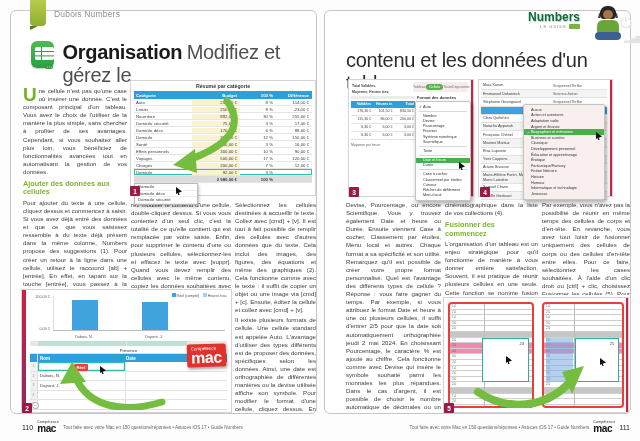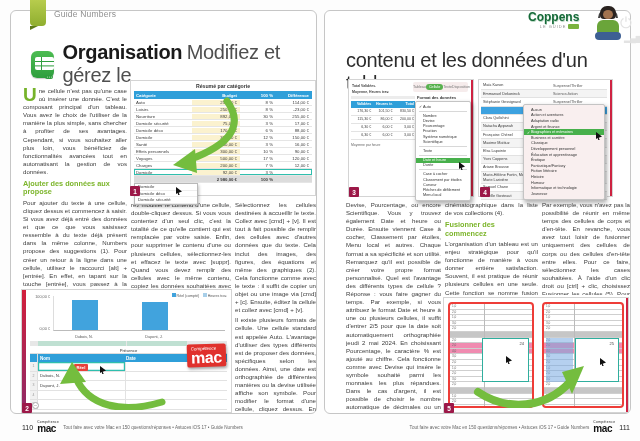--- a/index.html
+++ b/index.html
@@ -23,21 +23,21 @@
   .chip { width:11px; height:5px; background:#7ab33e; border-radius:1px; }
   .avatar { position:absolute; left:594px; top:6px; width:28px; height:38px; z-index:5; }
   .av-hair { position:absolute; left:6px; top:0; width:16px; height:13px; background:#2a2320; border-radius:7px 7px 4px 4px; }
   .av-face { position:absolute; left:9px; top:4px; width:10px; height:9px; background:#a3734f; border-radius:50%; }
   .av-phones { position:absolute; left:4px; top:2px; width:20px; height:10px; border:2px solid #444; border-bottom:none; border-radius:10px 10px 0 0; }
   .av-body { position:absolute; left:3px; top:14px; width:22px; height:14px; background:#6aa53a; border-radius:6px 6px 3px 3px; }
   .av-legs { position:absolute; left:1px; top:26px; width:26px; height:8px; background:#3d5f93; border-radius:4px; }
   .decor { position:absolute; color:#e3e3e3; z-index:1; }
 
   
-  .title-row { position:absolute; display:flex; align-items:center; gap:8px; }
+  .title-row { position:absolute; display:flex; gap:8px; }
   .app-icon { width:27px; height:27px; border-radius:6px; background:linear-gradient(#4cbc52,#2f9e3e); position:relative; box-shadow:0 1px 1px rgba(0,0,0,.2); }
   .app-icon .grid { position:absolute; left:4px; top:6px; width:19px; height:13px; background:#fff; border-radius:2px;
      background-image:linear-gradient(#fff,#fff); }
   .app-icon .grid:before { content:""; position:absolute; left:0; top:4px; right:0; height:1.4px; background:#2f9e3e; box-shadow:0 4.4px 0 #2f9e3e; }
   .app-icon .grid:after { content:""; position:absolute; left:6px; top:0; width:1.4px; bottom:0; background:#2f9e3e; }
   .app-icon .dots { position:absolute; right:1px; bottom:-1px; font-size:6px; color:#fff; background:#2f9e3e; border-radius:4px; line-height:4px; padding:0 1px; }
   .t-bold { font-size:20px; font-weight:700; color:#1a1a1a; letter-spacing:-.3px; }
   .t-light { font-size:20px; font-weight:400; color:#4f4f4f; letter-spacing:-.3px; }
 
   
@@ -155,21 +155,21 @@
           <div class="dots">⋯</div>
       </div>
       <div>
         <span class="t-bold">Organisation</span>
         <span class="t-light">Modifiez et gérez le</span>
       </div>
     </div>
 
     <div class="col" style="left:12px; top:76px; width:104px; height:200px;">
       <p><span class="dropcap">U</span><span>ne cellule n'est pas qu'une case où insérer une donnée. C'est le composant principal d'un tableau. Vous avez le choix de l'utiliser de la manière la plus simple, sans chercher à profiter de ses avantages. Cependant, si vous souhaitez aller plus loin, vous bénéficiez de fonctionnalités avancées tout en automatisant la gestion de vos données.</span></p>
-      <div class="subhead">Ajouter des données aux propose</div>
+      <div class="subhead">Ajouter des données aux cellules</div>
       <p>Pour ajouter du texte à une cellule, cliquez dessus et commencez à saisir. Si vous avez déjà entré des données et que ce que vous saisissez ressemble à du texte déjà présent dans la même colonne, Numbers propose des suggestions (1). Pour créer un retour à la ligne dans une cellule, utilisez le raccourci [alt] + [entrée]. En effet, en tapant sur la touche [entrée], vous passez à la cellule suivante, dans la colonne. Pour vous déplacer dans les rangs, utilisez [←] et [→]. Quand vous dési-</p>
     </div>
 
     <div class="shot" style="left:119px; top:69px; width:186px; height:116px;">
       <div class="s1-title">Résumé par catégorie</div>
       <div class="s1-table">
         <div class="s1-head">
           <span class="c0">Catégorie</span>
           <span class="c1">Budget</span>
           <span class="c2">100 %</span>
@@ -689,24 +689,24 @@
       <svg class="arrow" style="left:28px; top:58px;" width="120" height="52" viewBox="0 0 120 52">
         <path d="M6,36 C36,56 74,52 98,26" fill="none" stroke="#74bd3e" stroke-width="8" stroke-linecap="round"></path>
         <polygon points="112,10 90,16 100,38" fill="#74bd3e"></polygon>
       </svg>
       <div class="redstrip"></div>
     </div>
     <div class="badge" style="left:119px; top:392px;">5</div>
   </div>
 
   <div class="tab"></div>
-  <span class="tab-label">Guide Numbers</span>
+  <span class="tab-label">Dubois Numbers</span>
 
   <div class="brand">
-    <div class="brand-name">Coppens</div>
+    <div class="brand-name">Numbers</div>
     <div class="brand-sub">
       <span>LE GUIDE</span>
       <span class="chip"></span>
     </div>
   </div>
   <div class="avatar">
     <div class="av-phones"></div>
     <div class="av-hair"></div>
     <div class="av-face"></div>
     <div class="av-body"></div>

